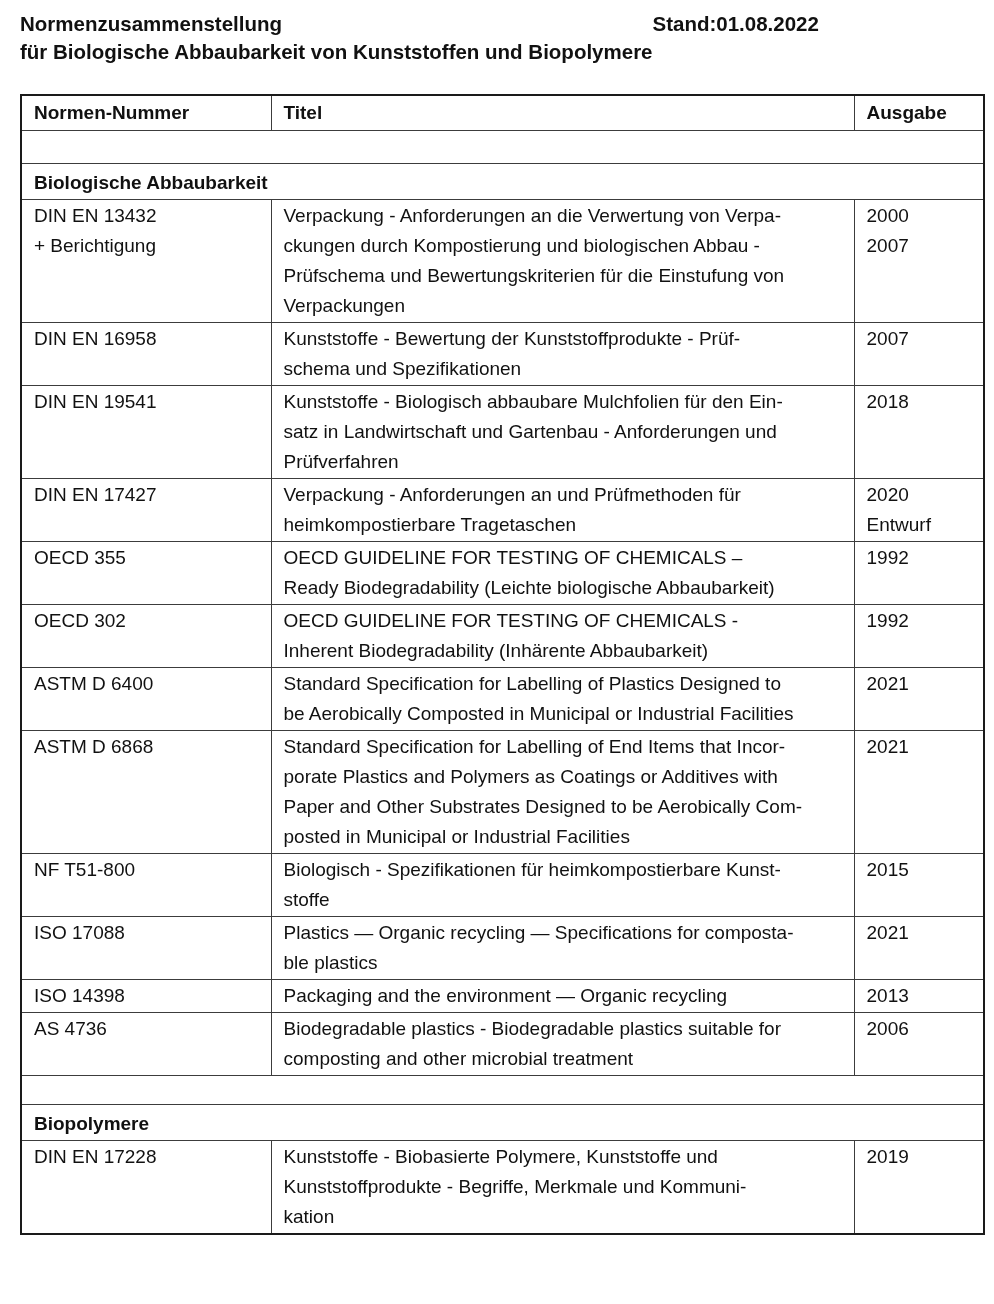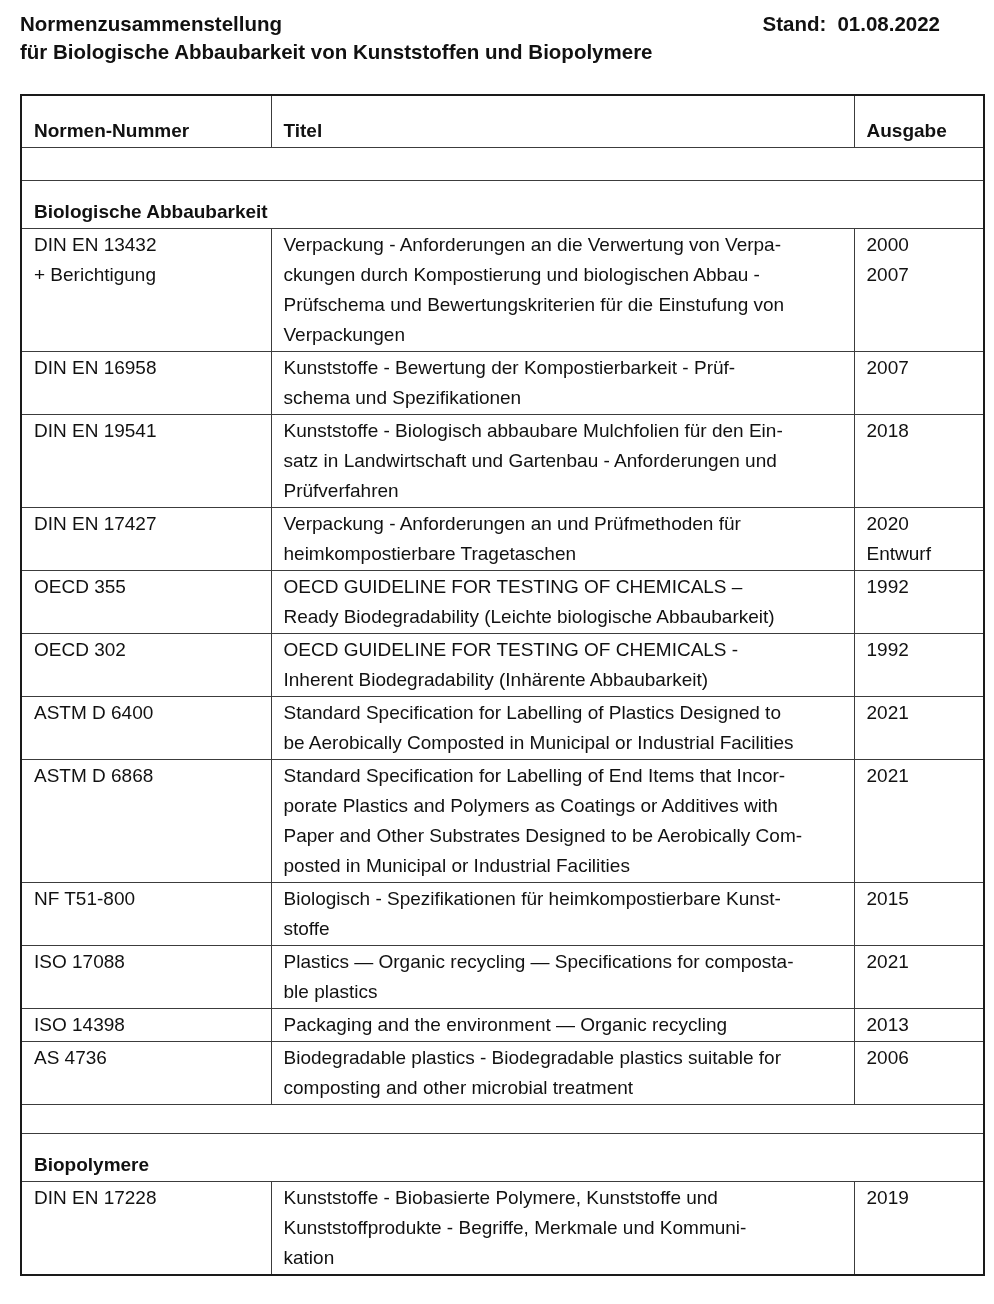--- a/index.html
+++ b/index.html
@@ -9,36 +9,36 @@
     color: #111111;
   }
   .page {
     width: 994px;
     height: 1304px;
     background: #ffffff;
     padding: 10px 11px 0 20px;
   }
   .doc-header {
     display: flex;
-    justify-content: space-between;
+    justify-content: flex-start;
     align-items: flex-start;
   }
   .title-block {
     font-size: 20.5px;
     font-weight: bold;
     line-height: 28px;
   }
   .stand-block {
     font-size: 20.5px;
     font-weight: bold;
     line-height: 28px;
     margin-right: 43px;
     white-space: nowrap;
   }
-  .stand-block .stand-value { margin-left: 11px; }
+  .stand-block .stand-value { }
   .norm-table {
     margin-top: 28px;
     width: 963px;
     border-collapse: collapse;
     table-layout: fixed;
   }
   .norm-table col.c-norm  { width: 250px; }
   .norm-table col.c-title { width: 583px; }
   .norm-table col.c-issue { width: 130px; }
   .norm-table { border: 2px solid #1a1a1a; }
@@ -48,29 +48,29 @@
     font-size: 19px;
     line-height: 30px;
     padding: 1px 11px 1px 12px;
     white-space: pre-line;
     overflow: hidden;
   }
   .norm-table th {
     text-align: left;
     font-weight: bold;
     height: 35px;
-    padding-top: 20px;
+    padding-top: 2px;
     margin-top: 34px;
   }
   tr.empty-row-top td { height: 33px; }
   tr.empty-row-mid td { height: 29px; }
   tr.section-row td {
     font-weight: bold;
     height: 30px;
-    padding-top: 16px;
+    padding-top: 4px;
   }
 </style>
 </head>
 <body>
 
 <div class="page">
 
   <div class="doc-header">
     <div class="title-block">
       <div>Normenzusammenstellung</div>
@@ -108,21 +108,21 @@
 + Berichtigung</td>
         <td>Verpackung - Anforderungen an die Verwertung von Verpa-
 ckungen durch Kompostierung und biologischen Abbau -
 Prüfschema und Bewertungskriterien für die Einstufung von
 Verpackungen</td>
         <td>2000
 2007</td>
       </tr>
       <tr>
         <td>DIN EN 16958</td>
-        <td>Kunststoffe - Bewertung der Kompostierbarkeit - Prüf-
+        <td>Kunststoffe - Bewertung der Kunststoffprodukte - Prüf-
 schema und Spezifikationen</td>
         <td>2007</td>
       </tr>
       <tr>
         <td>DIN EN 19541</td>
         <td>Kunststoffe - Biologisch abbaubare Mulchfolien für den Ein-
 satz in Landwirtschaft und Gartenbau - Anforderungen und
 Prüfverfahren</td>
         <td>2018</td>
       </tr>

